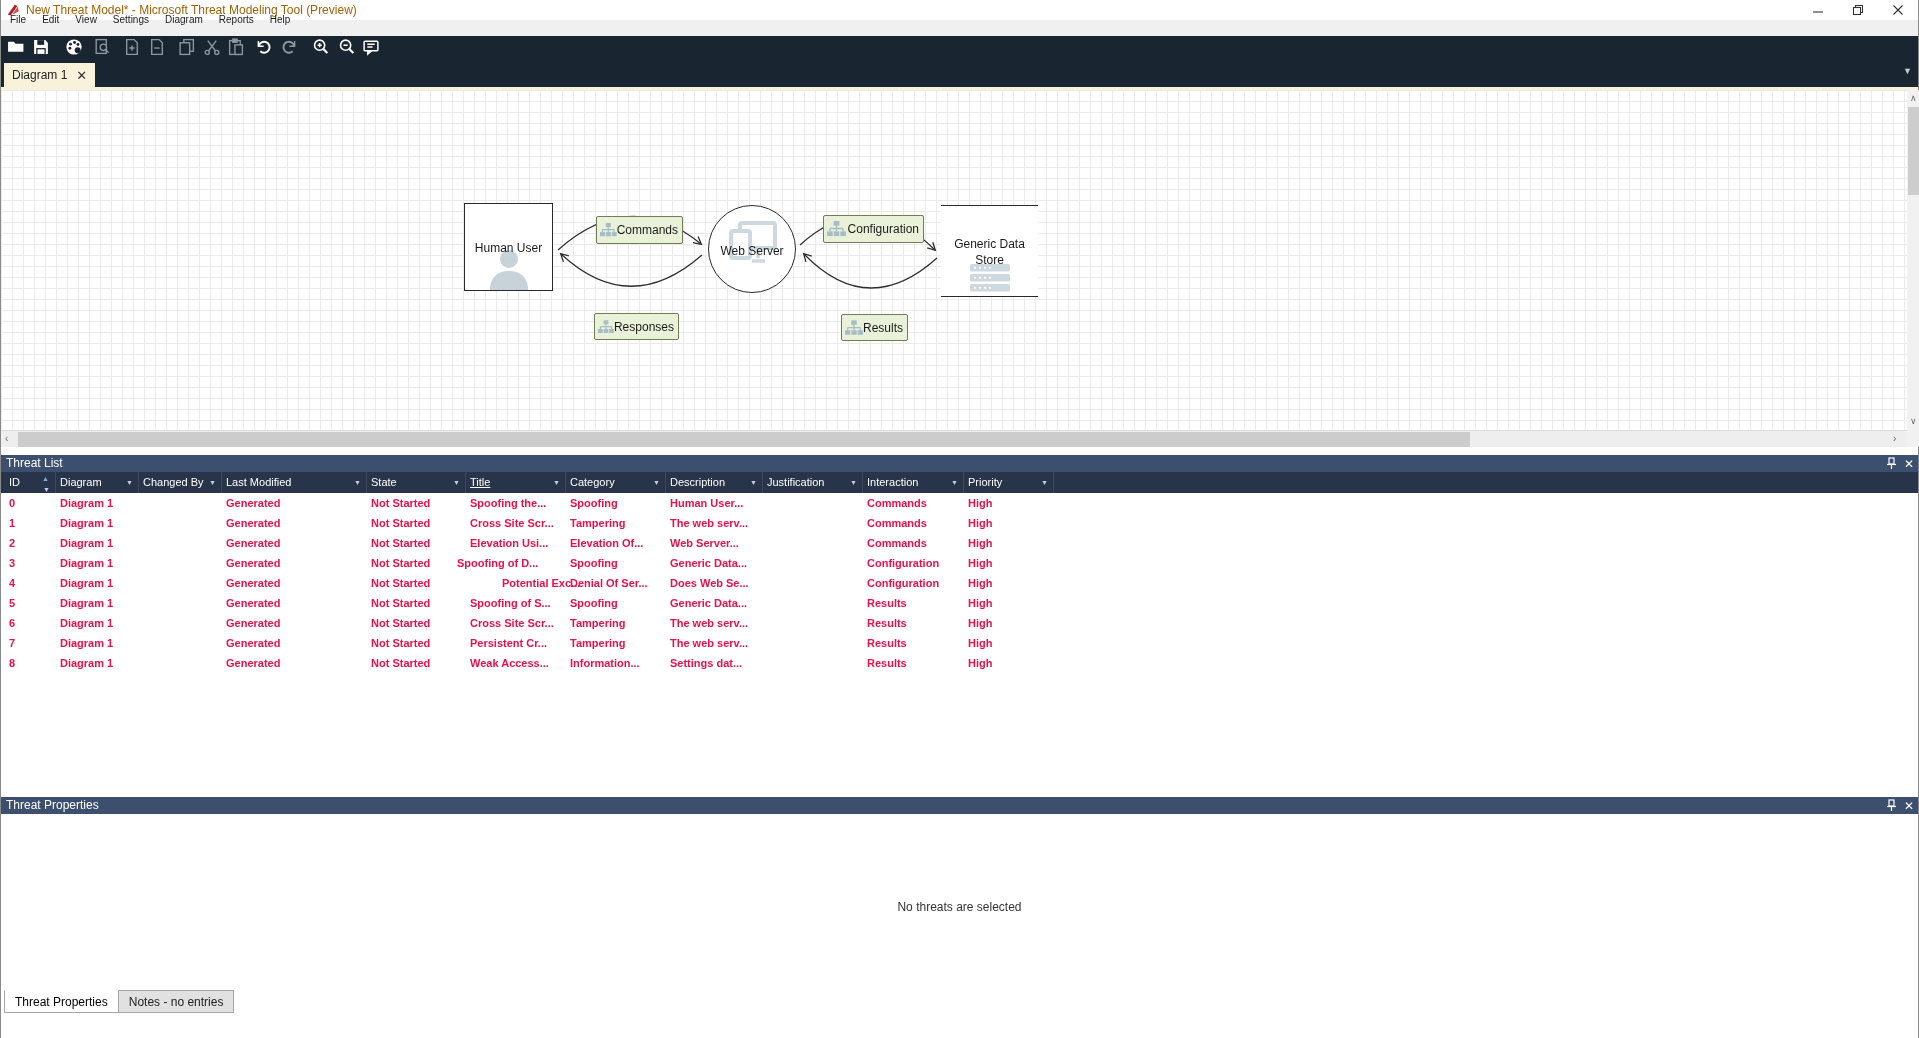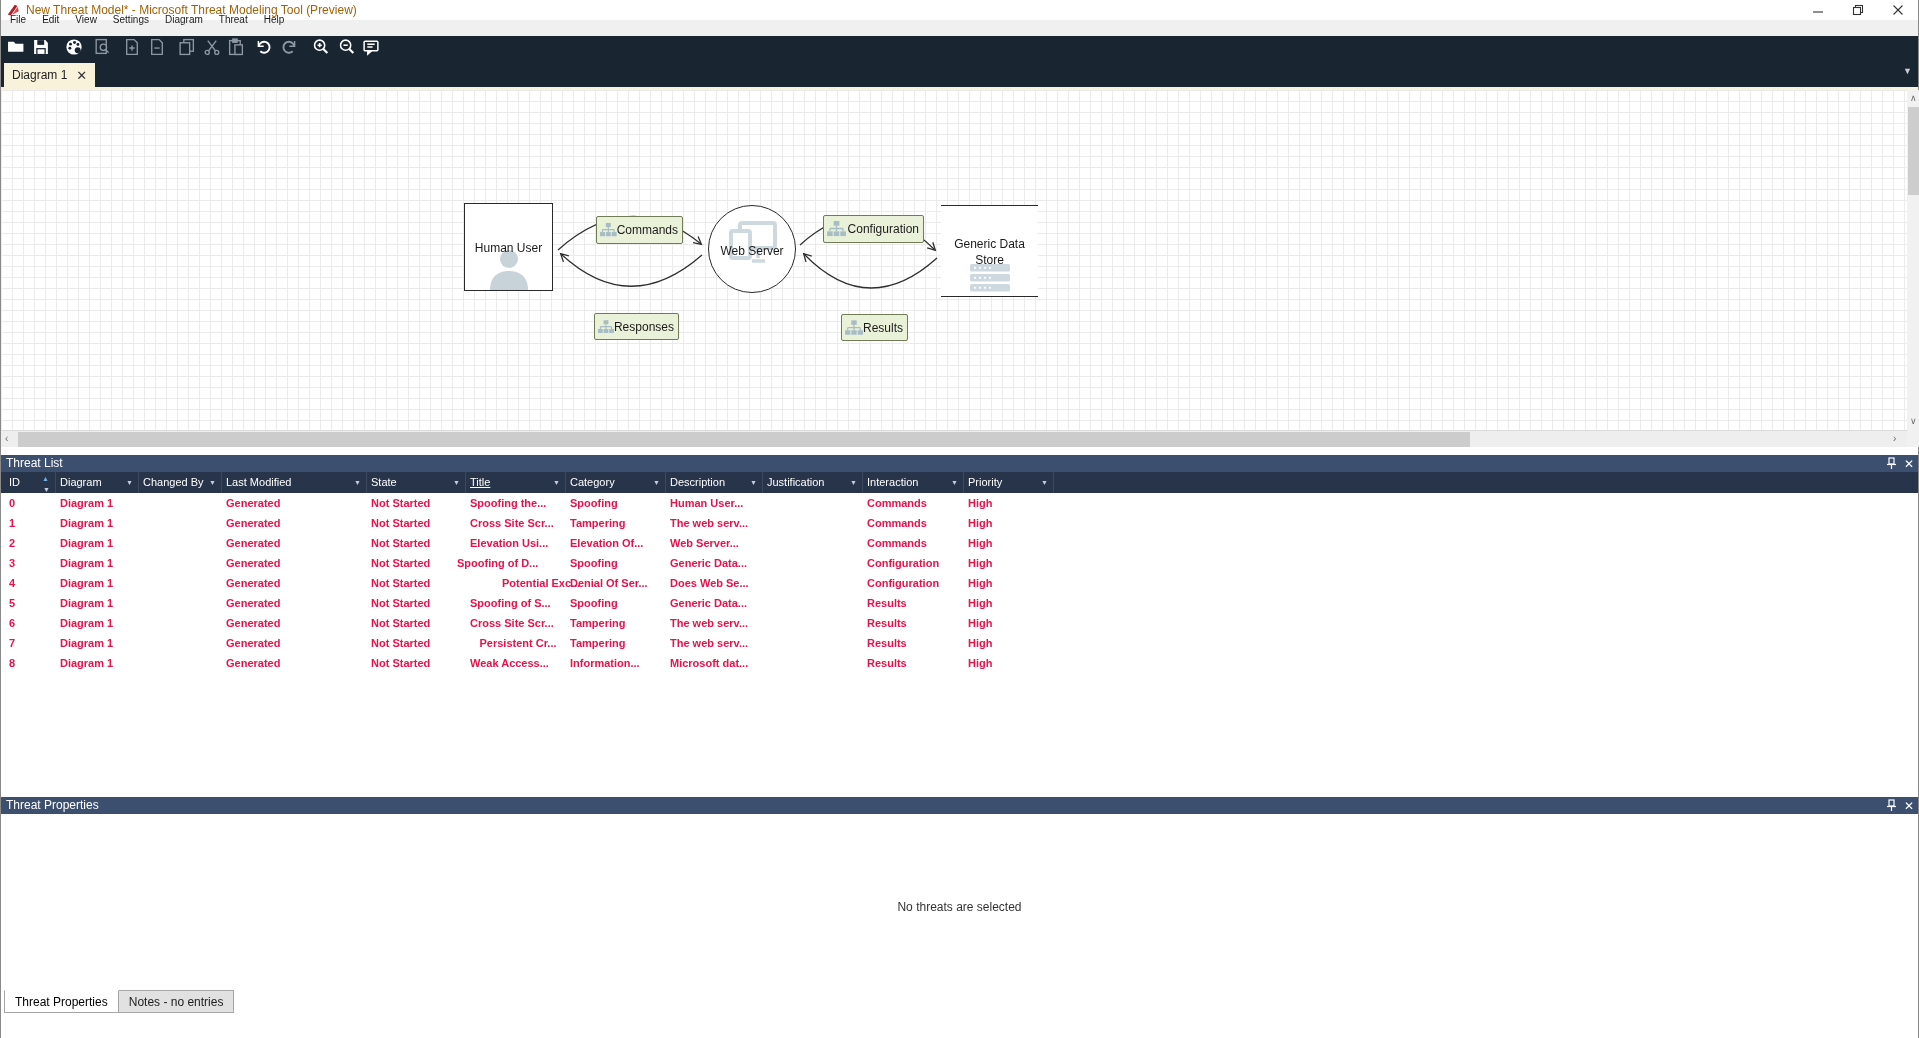--- a/index.html
+++ b/index.html
@@ -125,21 +125,21 @@
       </div>
     </div>
   </div>
 
   <div class="menubar">
     <span class="menuitem">File</span>
     <span class="menuitem">Edit</span>
     <span class="menuitem">View</span>
     <span class="menuitem">Settings</span>
     <span class="menuitem">Diagram</span>
-    <span class="menuitem">Threat</span>
+    <span class="menuitem">Reports</span>
     <span class="menuitem">Help</span>
   </div>
 
   <div class="toolbar">
     <svg class="tbicon" style="left:6px" viewBox="0 0 17 17">
       <path d="M1 13 V3.5 h5.5 l1.5 2 H15.5 V13 Z" fill="#fff"></path>
     </svg>
     <svg class="tbicon" style="left:31px" viewBox="0 0 17 17">
       <path d="M2 2 h10.5 l2.5 2.5 V15 H2 Z" fill="#fff"></path>
       <rect x="5" y="2" width="6.5" height="4.5" fill="#1a2532"></rect>
@@ -446,36 +446,36 @@
         <div class="tcell" style="left: 762px; width: 100px;"></div>
         <div class="tcell" style="left: 862px; width: 101px;">Results</div>
         <div class="tcell" style="left: 963px; width: 90px;">High</div>
       </div>
       <div class="trow">
         <div class="tcell" style="left: 4px; width: 51px;">7</div>
         <div class="tcell" style="left: 55px; width: 83px;">Diagram 1</div>
         <div class="tcell" style="left: 138px; width: 83px;"></div>
         <div class="tcell" style="left: 221px; width: 145px;">Generated</div>
         <div class="tcell" style="left: 366px; width: 99px;">Not Started</div>
-        <div class="tcell" style="left: 465px; width: 100px; text-align: center;">Persistent Cr...</div>
+        <div class="tcell" style="left: 465px; width: 100px;">Persistent Cr...</div>
         <div class="tcell" style="left: 565px; width: 100px;">Tampering</div>
         <div class="tcell" style="left: 665px; width: 97px;">The web serv...</div>
         <div class="tcell" style="left: 762px; width: 100px;"></div>
         <div class="tcell" style="left: 862px; width: 101px;">Results</div>
         <div class="tcell" style="left: 963px; width: 90px;">High</div>
       </div>
       <div class="trow">
         <div class="tcell" style="left: 4px; width: 51px;">8</div>
         <div class="tcell" style="left: 55px; width: 83px;">Diagram 1</div>
         <div class="tcell" style="left: 138px; width: 83px;"></div>
         <div class="tcell" style="left: 221px; width: 145px;">Generated</div>
         <div class="tcell" style="left: 366px; width: 99px;">Not Started</div>
         <div class="tcell" style="left: 465px; width: 100px;">Weak Access...</div>
         <div class="tcell" style="left: 565px; width: 100px;">Information...</div>
-        <div class="tcell" style="left: 665px; width: 97px;">Microsoft dat...</div>
+        <div class="tcell" style="left: 665px; width: 97px;">Settings dat...</div>
         <div class="tcell" style="left: 762px; width: 100px;"></div>
         <div class="tcell" style="left: 862px; width: 101px;">Results</div>
         <div class="tcell" style="left: 963px; width: 90px;">High</div>
       </div>
     </div>
 
   <div class="panel-header" style="top:797px;">
     <span>Threat Properties</span>
     <div class="panel-icons">
       <svg width="11" height="13" viewBox="0 0 11 13">

